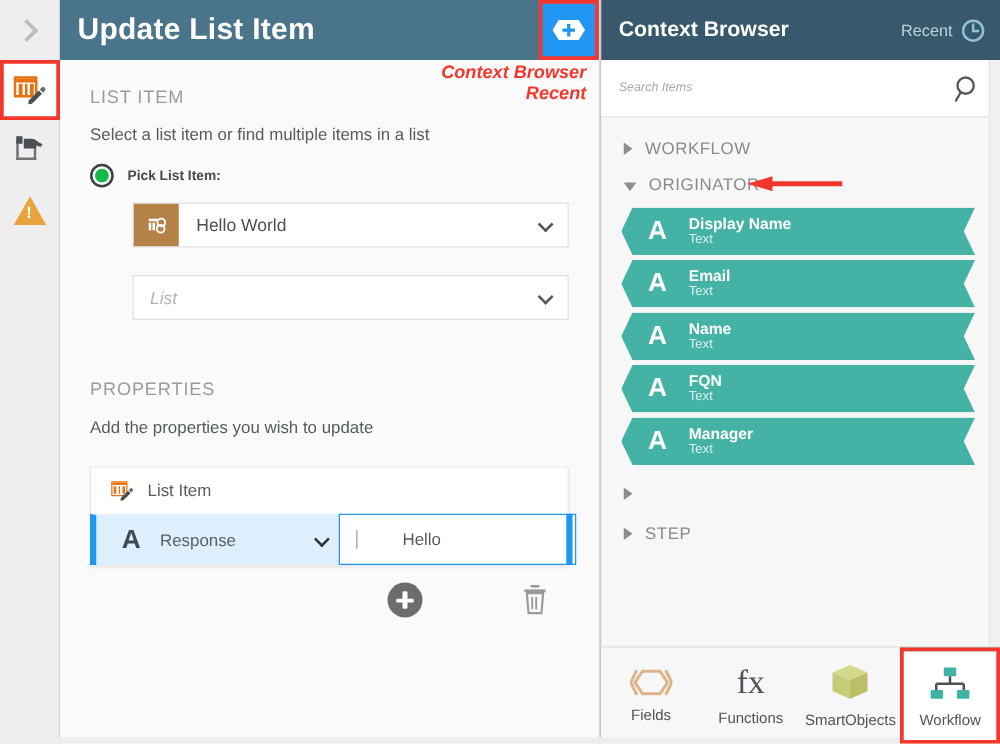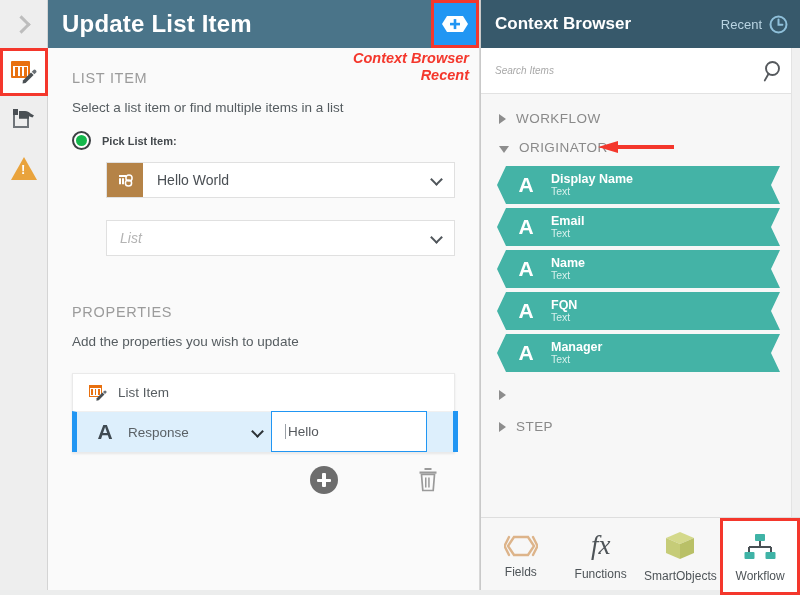--- a/index.html
+++ b/index.html
@@ -229,26 +229,26 @@
   .prow-label { padding-left: 11px; }
   .prow .pcaret {
     position: absolute; left: 176px; top: 15px;
     width: 9px; height: 9px;
     border-right: 2.6px solid #2c3236;
     border-bottom: 2.6px solid #2c3236;
     transform: rotate(45deg);
   }
   .pinput {
     position: absolute; left: 194px; top: -1px;
-    width: 156px; height: 41px;
+    width: 190px; height: 41px;
     background: #ffffff;
     border: 1.5px solid #2196f3;
     display: flex; align-items: center;
     padding-left: 13px;
-    font-size: 13.5px; color: #55595d;
+    font-size: 13.5px; color: #55595d; gap: 34px;
   }
   .pinput .caretbar {
     display:inline-block; width:1px; height:15px; background:#9aa0a6; margin-right:2px;
   }
   .prow.active::after {
     content: ""; position: absolute; right: -4px; top: -1px;
     width: 5px; height: 41px; background: #2196f3;
   }
 
   .row-actions {
@@ -343,21 +343,21 @@
   }
   .cb-tab .tlabel { font-size: 12px; color: #4e5458; }
   .cb-tab.sel {
     background: #ffffff;
     border-top: 3px solid #44b3a6;
     outline: 3px solid #f4372c;
     outline-offset: -3px;
     z-index: 3;
   }
   .hexfield { width: 34px; height: 22px; }
-  .fxico { font-family: "Liberation Serif", serif; font-style: italic; font-size: 27px; color: #4d5357; line-height: 1; }
+  .fxico { font-family: "Liberation Serif", serif; font-size: 27px; color: #4d5357; line-height: 1; }
 
   .scroll-edge {
     position: absolute; right: 0; top: 48px; bottom: 78px;
     width: 9px; background: #f0f0f0; border-left: 1px solid #e3e3e3;
   }
   .bottom-strip {
     position: absolute; left: 0; bottom: 0; width: 800px; height: 5px;
     background: #eceded;
   }
 </style>

